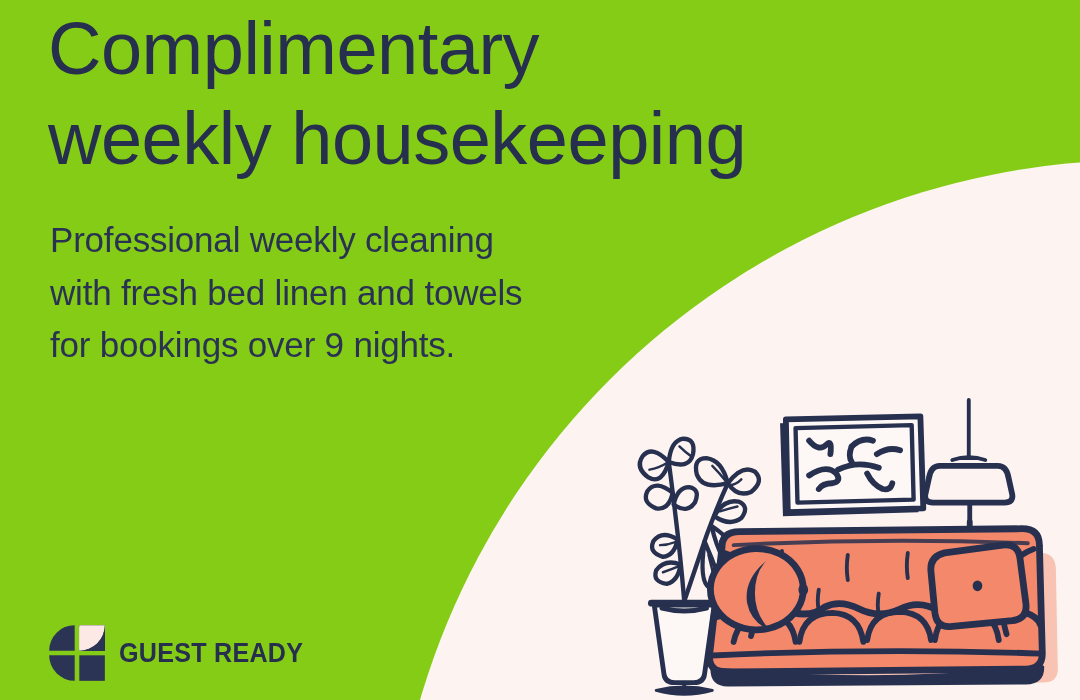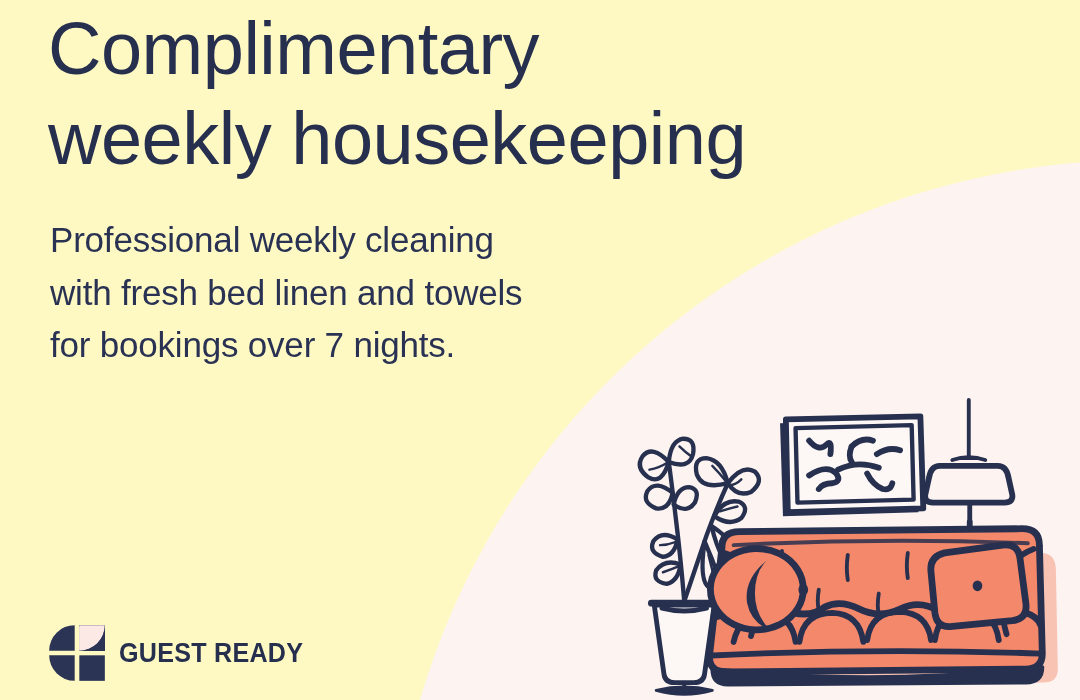--- a/index.html
+++ b/index.html
@@ -8,21 +8,21 @@
     background: #ffffff;
   }
   body {
     font-family: "Liberation Sans", sans-serif;
   }
   .banner {
     position: relative;
     width: 1080px;
     height: 700px;
     overflow: hidden;
-    background: #fef9c3;
+    background: #84cc16;
   }
   
   .bg-sweep {
     position: absolute;
     width: 1500px;
     height: 1500px;
     border-radius: 50%;
     background: #fdf4f1;
     left: 390px;
     top: 160px;
@@ -108,21 +108,21 @@
 
   <div class="bg-sweep"></div>
 
   <div class="content">
 
     <div class="headline">Complimentary
 weekly housekeeping</div>
 
     <div class="subhead">Professional weekly cleaning
 with fresh bed linen and towels
-for bookings over 7 nights.</div>
+for bookings over 9 nights.</div>
 
     <div class="logo">
       <svg class="logo-mark" viewBox="0 0 100 100">
 
         <path d="M46 2 L46 46 L2 46 A44 44 0 0 1 46 2 Z" fill="#2B3455"></path>
 
         <path d="M54 2 L98 2 L98 46 L54 46 A44 44 0 0 0 54 2 Z" fill="#2B3455" transform="translate(0,0)"></path>
         <path d="M54 2 L98 2 L98 46 L54 46 Z" fill="#2B3455"></path>
         <path d="M54 4 A42 42 0 0 1 54 46 L54 4 Z" fill="#FCE8E4"></path>
         <circle cx="54" cy="46" r="0" fill="none"></circle>

